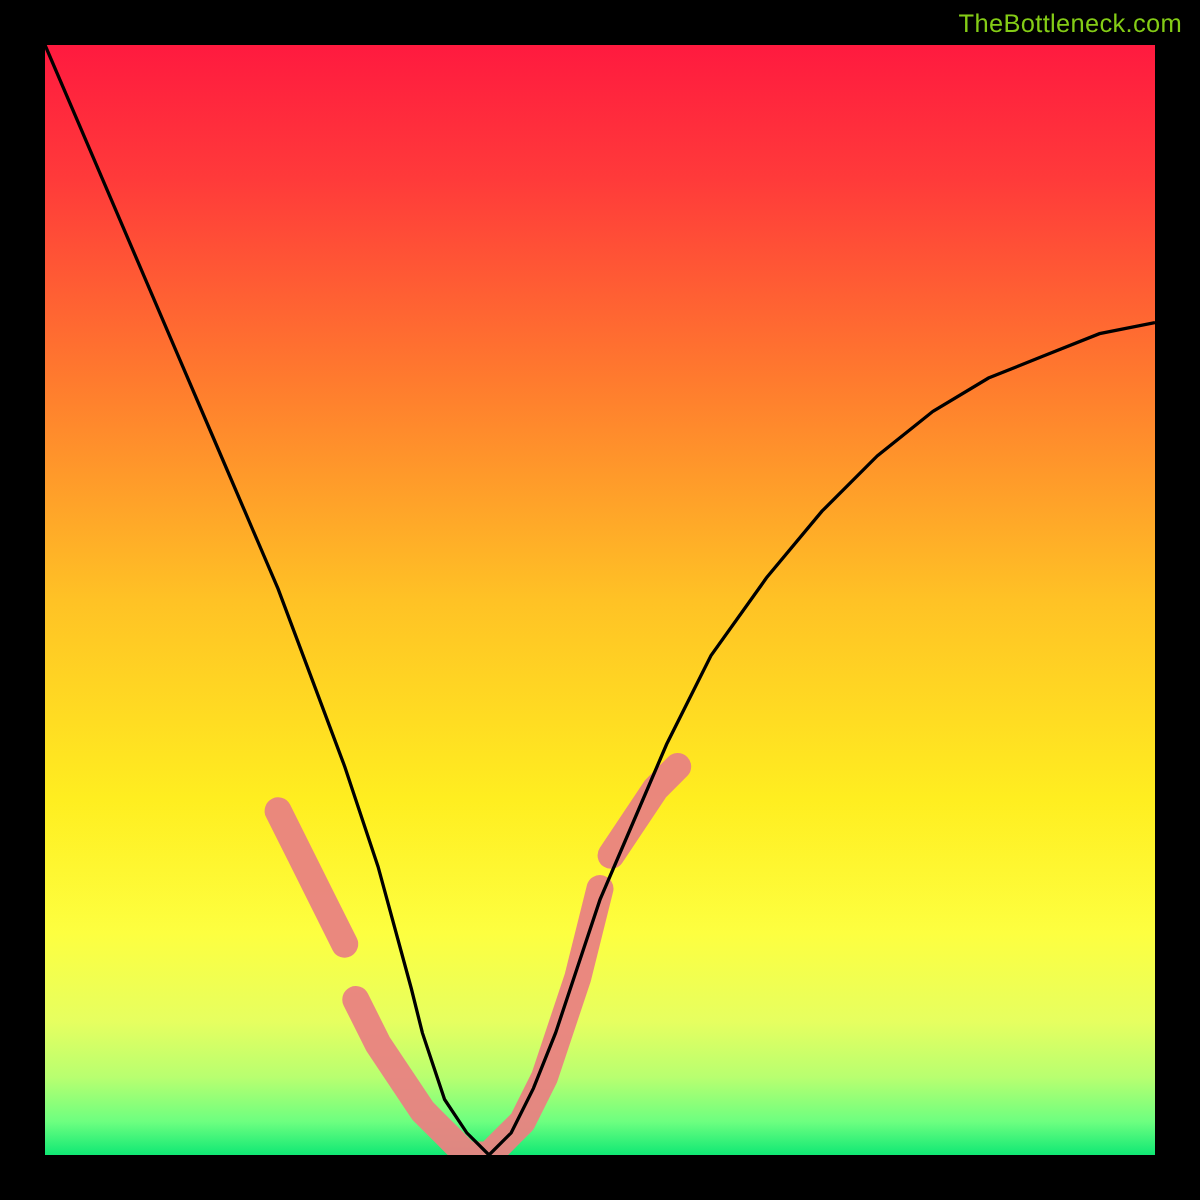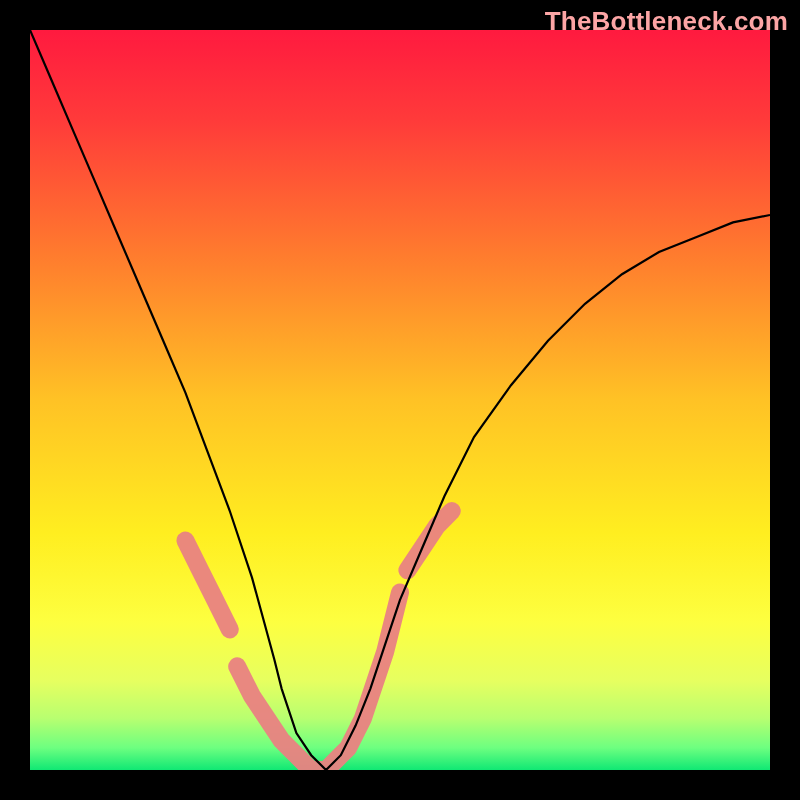--- a/index.html
+++ b/index.html
@@ -21,23 +21,23 @@
     position: absolute;
     left: 30px;
     top: 30px;
     width: 740px;
     height: 740px;
   }
   .watermark {
     position: absolute;
     top: 6px;
     right: 12px;
-    color: #fca5a5;
-    font-size: 26px;
-    font-weight: 700;
+    color: #84cc16;
+    font-size: 17px;
+    font-weight: 400;
     letter-spacing: 0.2px;
   }
 </style>
 </head>
 <body>
 
 <div class="outer">
   <div class="watermark">TheBottleneck.com</div>
   <svg class="plot" viewBox="0 0 740 740">
     <defs>

